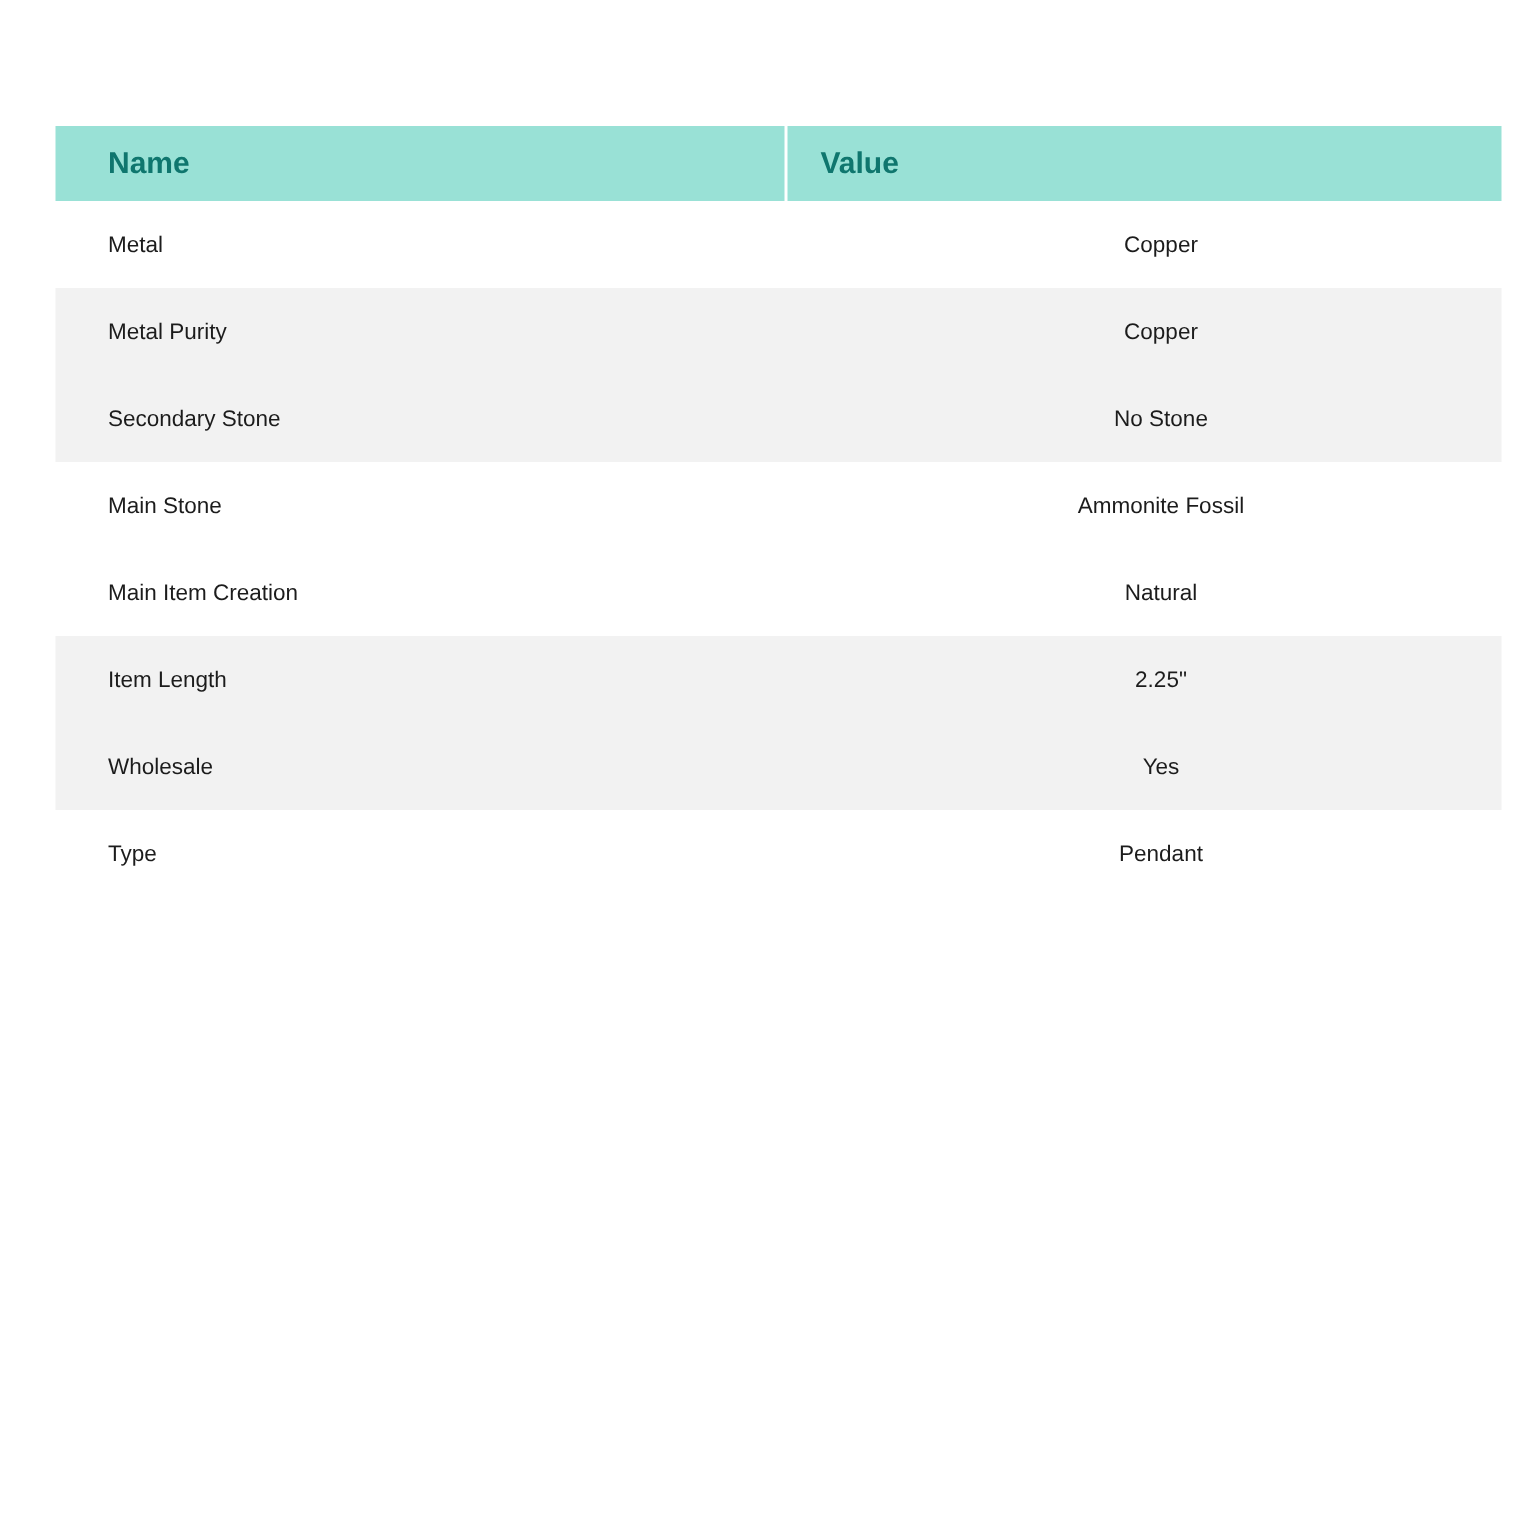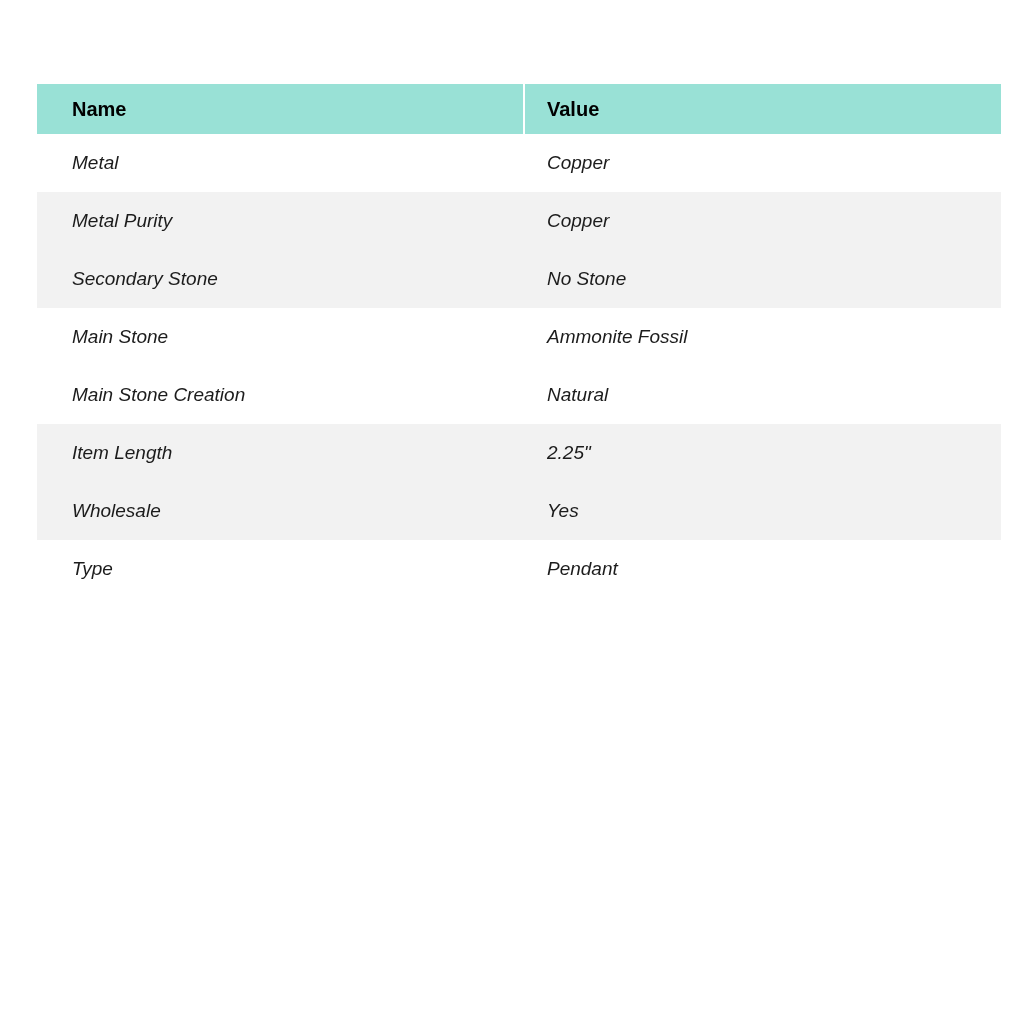--- a/index.html
+++ b/index.html
@@ -19,49 +19,49 @@
   .spec-header {
     display: flex;
     height: 50px;
   }
   .spec-header .hcell {
     background: #99e1d6;
     display: flex;
     align-items: center;
     font-size: 20px;
     font-weight: 700;
-    color: #000000;
+    color: #0f766e;
   }
   .hcell.name-col {
     width: 486px;
     padding-left: 35px;
     margin-right: 2px;
   }
   .hcell.value-col {
     flex: 1;
     padding-left: 22px;
   }
   .spec-row {
     display: flex;
     height: 58px;
     align-items: center;
-    font-size: 19px;
+    font-size: 15px;
     background: #ffffff;
-    font-style: italic;
   }
   .spec-row.striped {
     background: #f2f2f2;
   }
   .spec-row .cell-name {
     width: 488px;
     padding-left: 35px;
   }
   .spec-row .cell-value {
     flex: 1;
     padding-left: 22px;
+    text-align: center;
   }
 </style>
 </head>
 <body>
 
 <div class="spec-table">
 
   <div class="spec-header">
     <div class="hcell name-col">Name</div>
     <div class="hcell value-col">Value</div>
@@ -81,21 +81,21 @@
     <div class="cell-name">Secondary Stone</div>
     <div class="cell-value">No Stone</div>
   </div>
 
   <div class="spec-row">
     <div class="cell-name">Main Stone</div>
     <div class="cell-value">Ammonite Fossil</div>
   </div>
 
   <div class="spec-row">
-    <div class="cell-name">Main Stone Creation</div>
+    <div class="cell-name">Main Item Creation</div>
     <div class="cell-value">Natural</div>
   </div>
 
   <div class="spec-row striped">
     <div class="cell-name">Item Length</div>
     <div class="cell-value">2.25"</div>
   </div>
 
   <div class="spec-row striped">
     <div class="cell-name">Wholesale</div>

